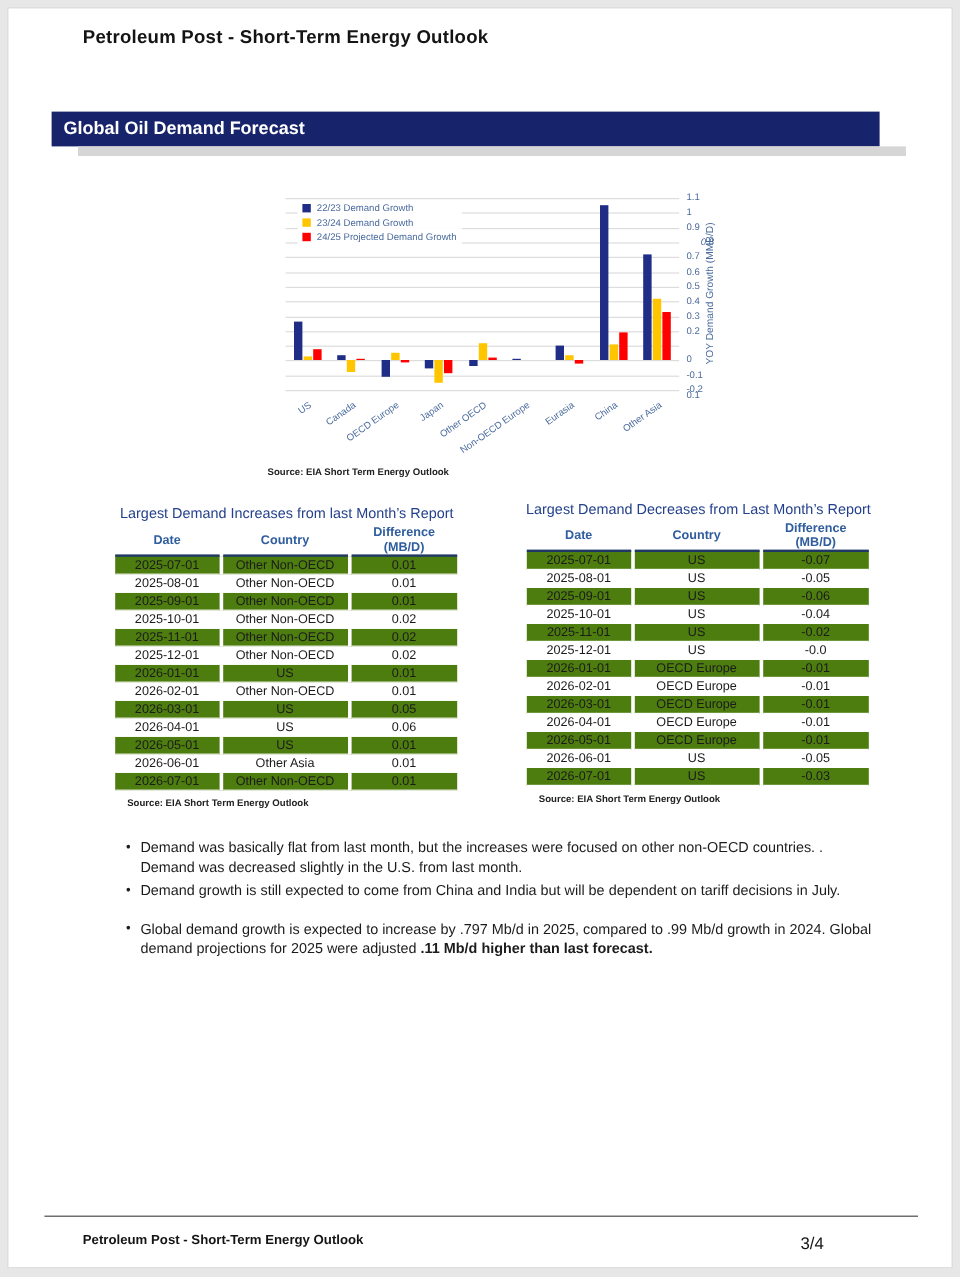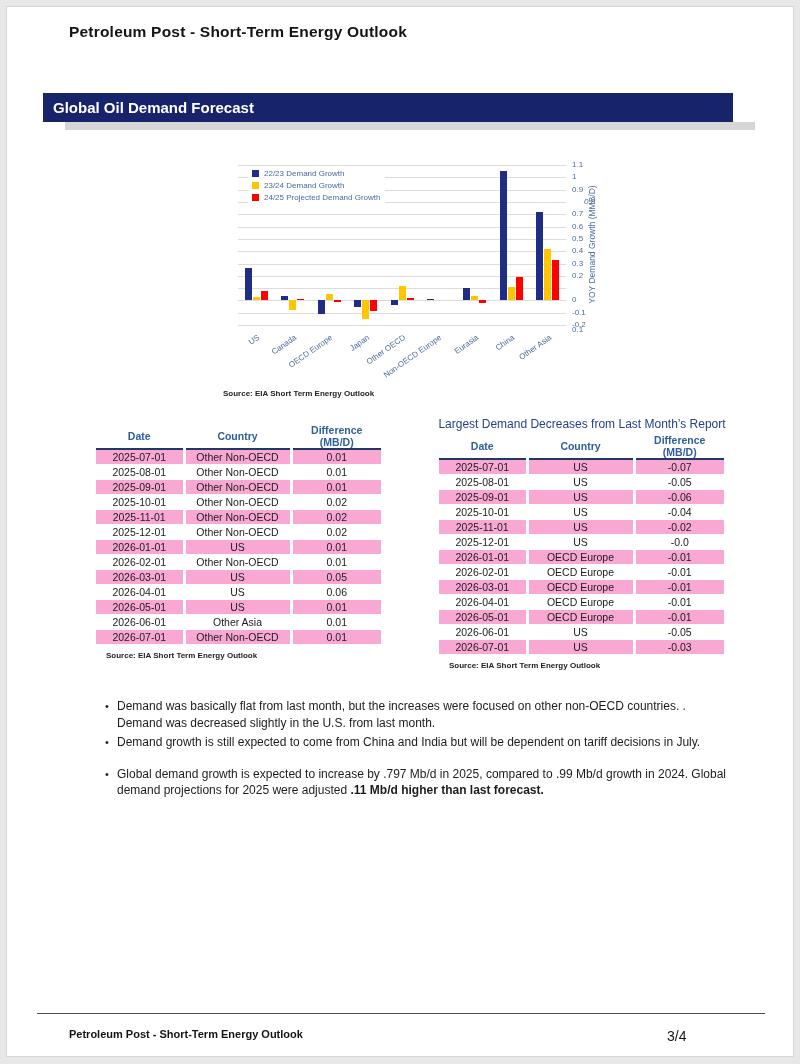--- a/index.html
+++ b/index.html
@@ -51,21 +51,21 @@
   .data-table{border-collapse:collapse;table-layout:fixed;}
   .data-table th{
     font-size:10.5px;color:#2f5d9e;font-weight:700;height:15px;
     border-bottom:2px solid #1f3864;padding:0 2px;
   }
   .data-table td{
     font-size:10.5px;color:#1b1b1b;height:14px;text-align:center;padding:0 2px;
     border-top:1px solid #ffffff;border-bottom:1px solid #ffffff;
   }
   .data-table td + td, .data-table th + th{border-left:3px solid #ffffff;}
-  .data-table tr.shaded td{background:#f9a8d4;}
+  .data-table tr.shaded td{background:#4d7c0f;}
   .table-source{font-size:8px;font-weight:600;color:#222;}
 
   
   .bullets{left:90px;top:691px;width:632px;}
   .bullet{display:flex;margin-bottom:3px;font-size:12px;line-height:16.5px;color:#1c1c1c;}
   .bullet .dot{flex:0 0 20px;text-align:center;font-size:11px;}
   .bullet.spaced{margin-top:15px;}
 
   
   .footer-line{left:30px;top:1006px;width:728px;height:1px;background:#4d4d4d;}
@@ -159,20 +159,21 @@
       </div>
       <div class="legend-row">
         <span class="legend-swatch" style="background: rgb(255, 0, 0);"></span>
         <span class="legend-label">24/25 Projected Demand Growth</span>
       </div>
     </div>
   <div class="abs yaxis-title">YOY Demand Growth (MMB/D)</div>
   <div class="abs chart-source">Source: EIA Short Term Energy Outlook</div>
 
   <div class="abs" style="left:77px;top:414px;">
+    <div class="table-title">Largest Demand Increases from last Month’s Report</div>
     <table class="data-table" style="margin:3px 0 0 12px;width:285px;">
       <colgroup>
           <col style="width:88px">
           <col style="width:107px">
           <col style="width:90px">
         </colgroup>
       <thead>
           <tr id="inc-head">
             <th>Date</th>
             <th>Country</th>

